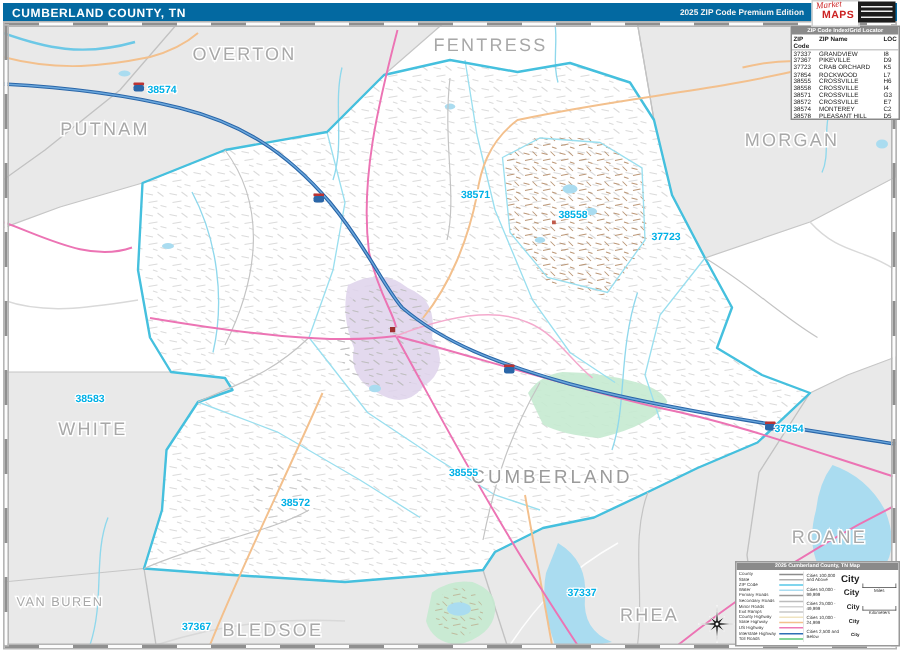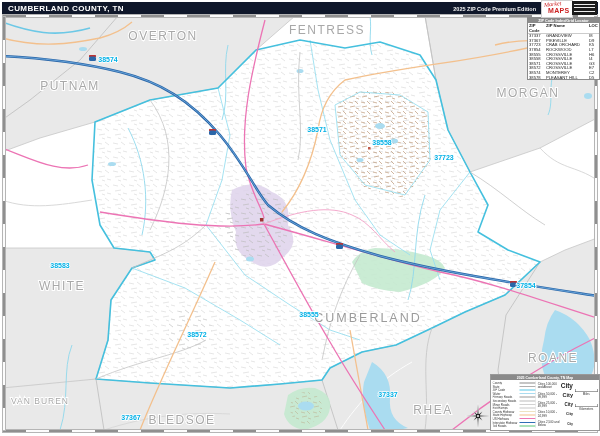--- a/index.html
+++ b/index.html
@@ -1,19 +1,19 @@
 <!DOCTYPE html>
 <html><head>
 <meta charset="utf-8">
 <style>
   html,body{margin:0;padding:0;}
   body{width:600px;height:436px;position:relative;background:#fff;overflow:hidden;
        font-family:"Liberation Sans","DejaVu Sans",sans-serif;}
   
-  .hdr{position:absolute;left:2px;top:2px;width:596px;height:12px;background:#0f172a;z-index:30;}
+  .hdr{position:absolute;left:2px;top:2px;width:596px;height:12px;background:#0369a1;z-index:30;}
   .hdr-title{position:absolute;left:6px;top:2px;font-size:8px;font-weight:bold;color:#fff;letter-spacing:.4px;}
   .hdr-ed{position:absolute;right:62px;top:3.5px;font-size:5.5px;font-weight:bold;color:#f2f2f2;}
   .logo-white{position:absolute;left:541px;top:0;width:30px;height:16px;background:#fff;border:1px solid #d0d0d0;z-index:31;overflow:hidden;}
   .logo-script{position:absolute;left:2px;top:0;font-size:6px;color:#c22;font-style:italic;font-family:"Liberation Serif",serif;transform:rotate(-6deg);}
   .logo-main{position:absolute;left:6px;top:6px;font-size:7px;font-weight:bold;color:#c22;letter-spacing:.3px;}
   .logo-black{position:absolute;left:572px;top:1px;width:25px;height:14px;background:#1c1c1c;z-index:31;}
   .logo-black i{display:block;height:1px;background:#eee;margin:2.5px 2px 0 2px;}
   
   .rul{position:absolute;z-index:20;background:repeating-linear-gradient(90deg,#8f8f8f 0 23px,#fcfcfc 23px 46px);border:1px solid #b5b5b5;}
   .rul-t{left:2px;top:14px;width:594px;height:2px;}

